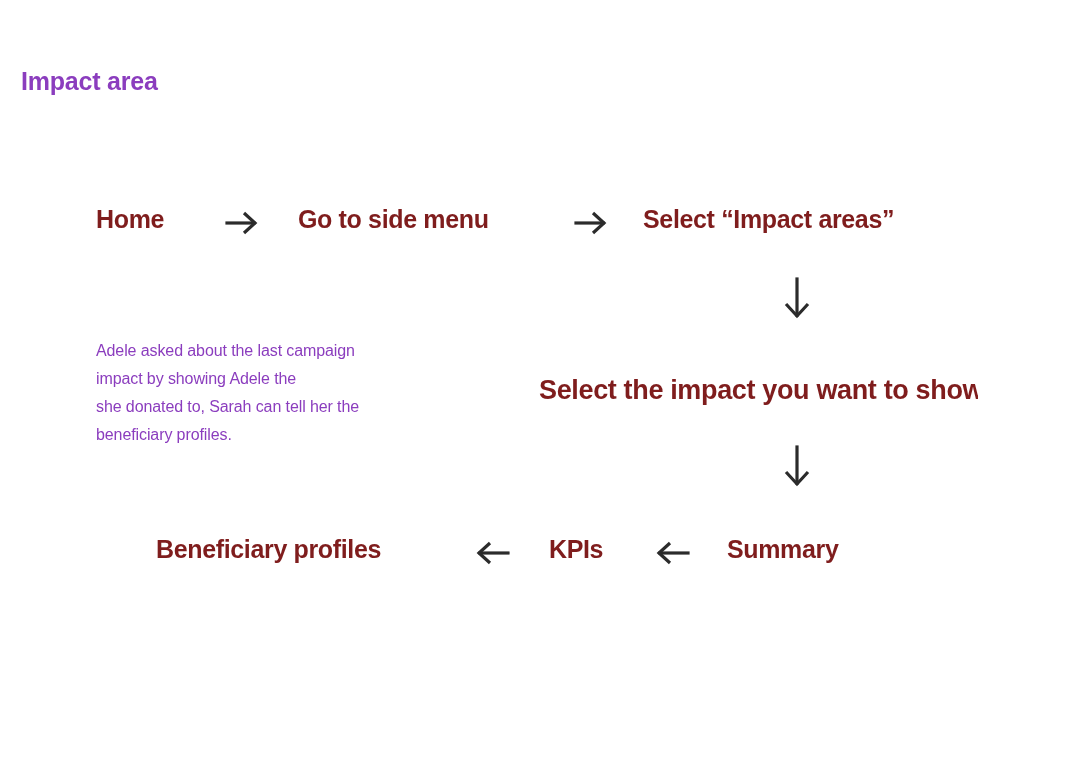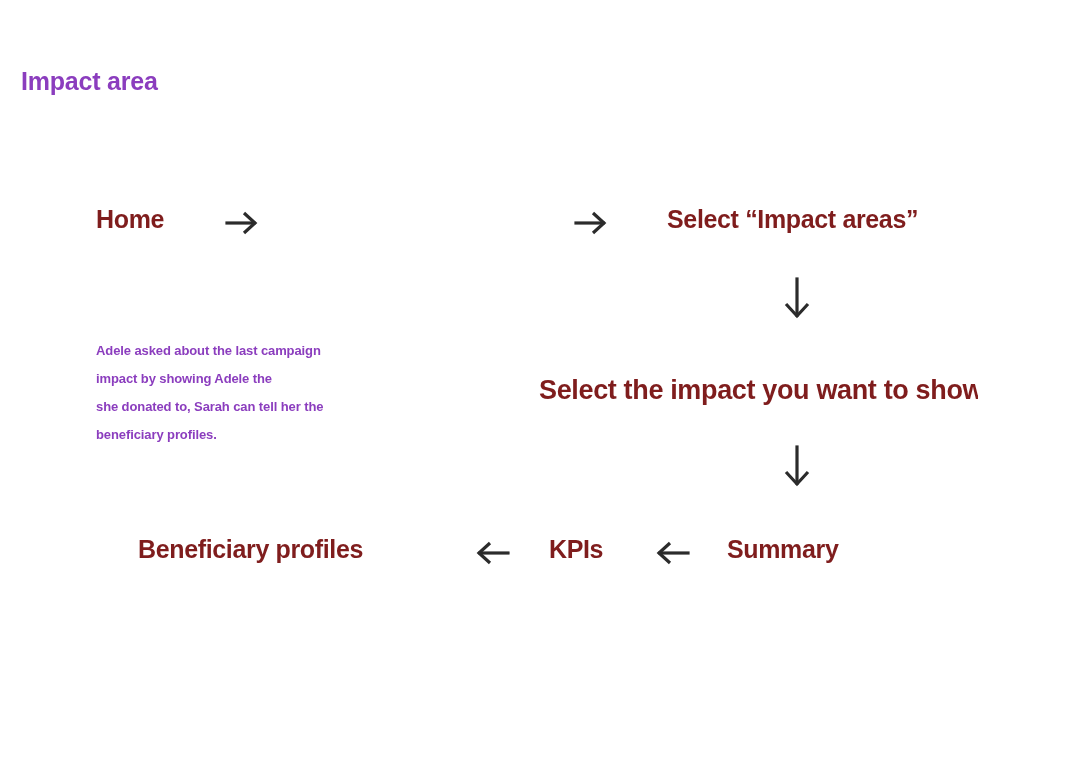--- a/index.html
+++ b/index.html
@@ -43,47 +43,47 @@
     line-height: 1;
   }
 
   
   .row1 {
     font-size: 25px;
     top: 207px;
   }
   .row1.s1 { left: 96px; }
   .row1.s2 { left: 298px; }
-  .row1.s3 { left: 643px; margin-left: 24px; }
+  .row1.s3 { left: 643px; }
 
   
   .row-mid {
     font-size: 27px;
     top: 369px;
     left: 539px;
     margin-top: 8px;
   }
 
   
   .row3 {
     font-size: 25px;
     top: 537px;
   }
-  .row3.s1 { left: 138px; }
+  .row3.s1 { left: 156px; }
   .row3.s2 { left: 549px; }
   .row3.s3 { left: 727px; }
 
   
   .annotation {
     position: absolute;
     left: 96px;
     top: 337px;
     width: 365px;
-    font-size: 13px;
-    font-weight: 700;
+    font-size: 16px;
+    font-weight: 400;
     line-height: 28px;
     letter-spacing: -0.1px;
     color: #8b3dbe;
   }
   .annotation .ln { display: block; }
 
   
   .arrow {
     position: absolute;
     display: block;
@@ -108,20 +108,21 @@
 
   <div class="step row1 s1">Home</div>
 
   <span class="arrow arrow-r1">
     <svg width="40" height="40" viewBox="0 0 40 40" aria-hidden="true">
       <path d="M5 20 H32" stroke="#2b2b2b" stroke-width="3.2" stroke-linecap="square" fill="none"></path>
       <path d="M22 10 L33 20 L22 30" stroke="#2b2b2b" stroke-width="3.2" stroke-linecap="butt" stroke-linejoin="miter" fill="none"></path>
     </svg>
   </span>
 
+  <div class="step row1 s2">Go to side menu</div>
 
   <span class="arrow arrow-r2">
     <svg width="40" height="40" viewBox="0 0 40 40" aria-hidden="true">
       <path d="M5 20 H32" stroke="#2b2b2b" stroke-width="3.2" stroke-linecap="square" fill="none"></path>
       <path d="M22 10 L33 20 L22 30" stroke="#2b2b2b" stroke-width="3.2" stroke-linecap="butt" stroke-linejoin="miter" fill="none"></path>
     </svg>
   </span>
 
   <div class="step row1 s3">Select “Impact areas”</div>
 

